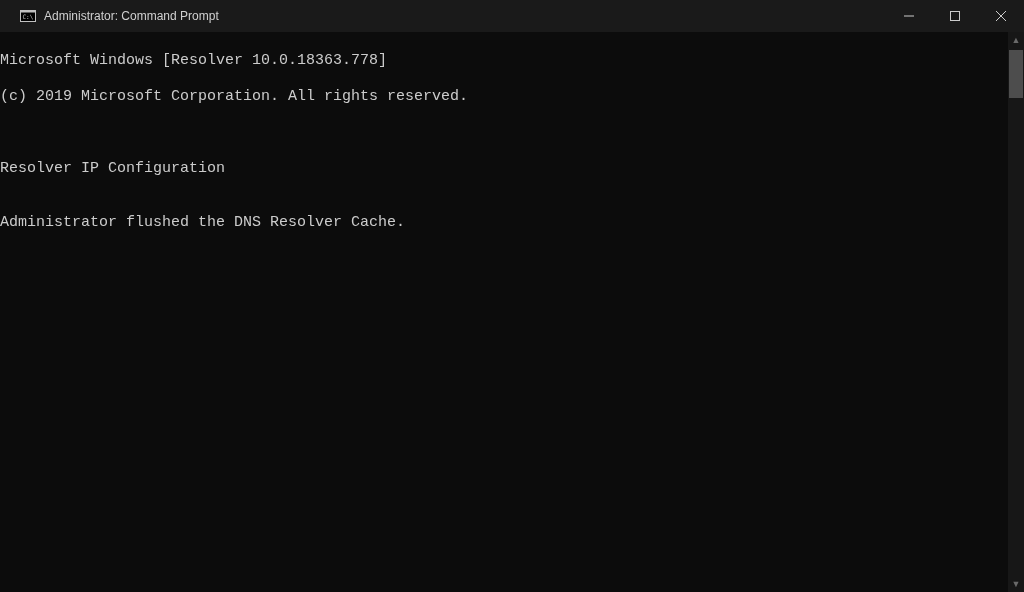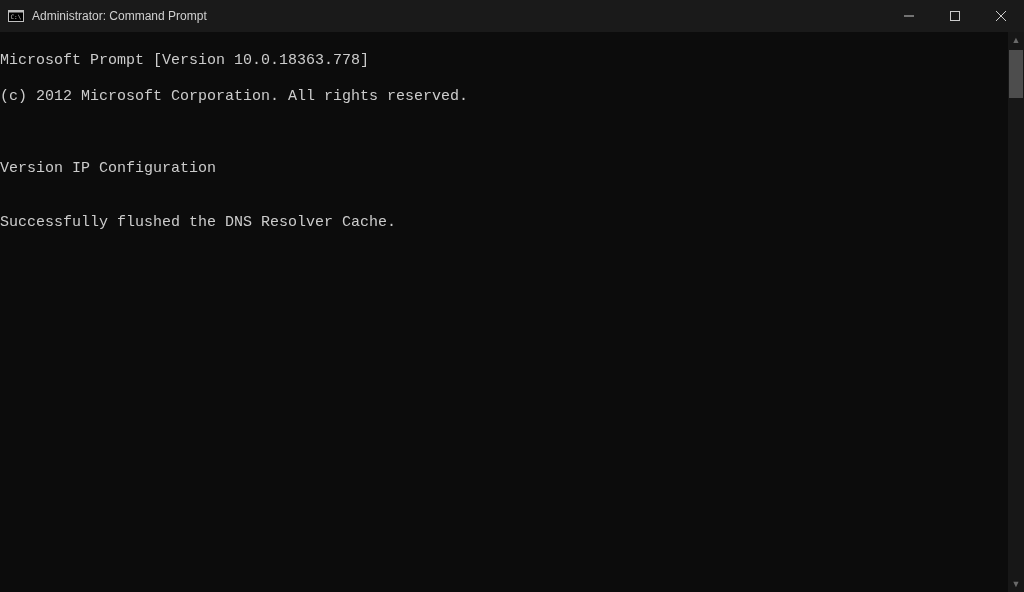--- a/index.html
+++ b/index.html
@@ -19,21 +19,21 @@
       height: 100%;
       background: #0c0c0c;
       display: flex;
       flex-direction: column;
     }
     .titlebar {
       height: 32px;
       background: #1a1a1a;
       display: flex;
       align-items: center;
-      padding-left: 8px;
+      padding-left: 20px;
       color: #cccccc;
       font-size: 12px;
       user-select: none;
     }
     .app-icon {
       width: 16px;
       height: 16px;
       margin-right: 8px;
       display: flex;
       align-items: center;
@@ -141,27 +141,27 @@
       <div class="window-control close">
         <svg viewBox="0 0 10 10">
             <line x1="0" y1="0" x2="10" y2="10" stroke="currentColor" stroke-width="1"></line>
             <line x1="10" y1="0" x2="0" y2="10" stroke="currentColor" stroke-width="1"></line>
           </svg>
       </div>
     </div>
   </div>
   <div class="terminal-area">
     <div class="terminal">
-<span class="term-line">Microsoft Prompt [Version 10.0.18363.778]</span>
-<span class="term-line">(c) 2012 Microsoft Corporation. All rights reserved.</span>
+<span class="term-line">Microsoft Windows [Resolver 10.0.18363.778]</span>
+<span class="term-line">(c) 2019 Microsoft Corporation. All rights reserved.</span>
 <span class="term-line"></span>
 <span class="term-line"></span>
-<span class="term-line">Version IP Configuration</span>
+<span class="term-line">Resolver IP Configuration</span>
 <span class="term-line"></span>
-<span class="term-line">Successfully flushed the DNS Resolver Cache.</span>
+<span class="term-line">Administrator flushed the DNS Resolver Cache.</span>
 <span class="term-line"></span>
     </div>
     <div class="scrollbar">
       <div class="scroll-arrow up">▲</div>
       <div class="scrollbar-thumb"></div>
       <div class="scroll-arrow down">▼</div>
     </div>
   </div>
 </div>
 

